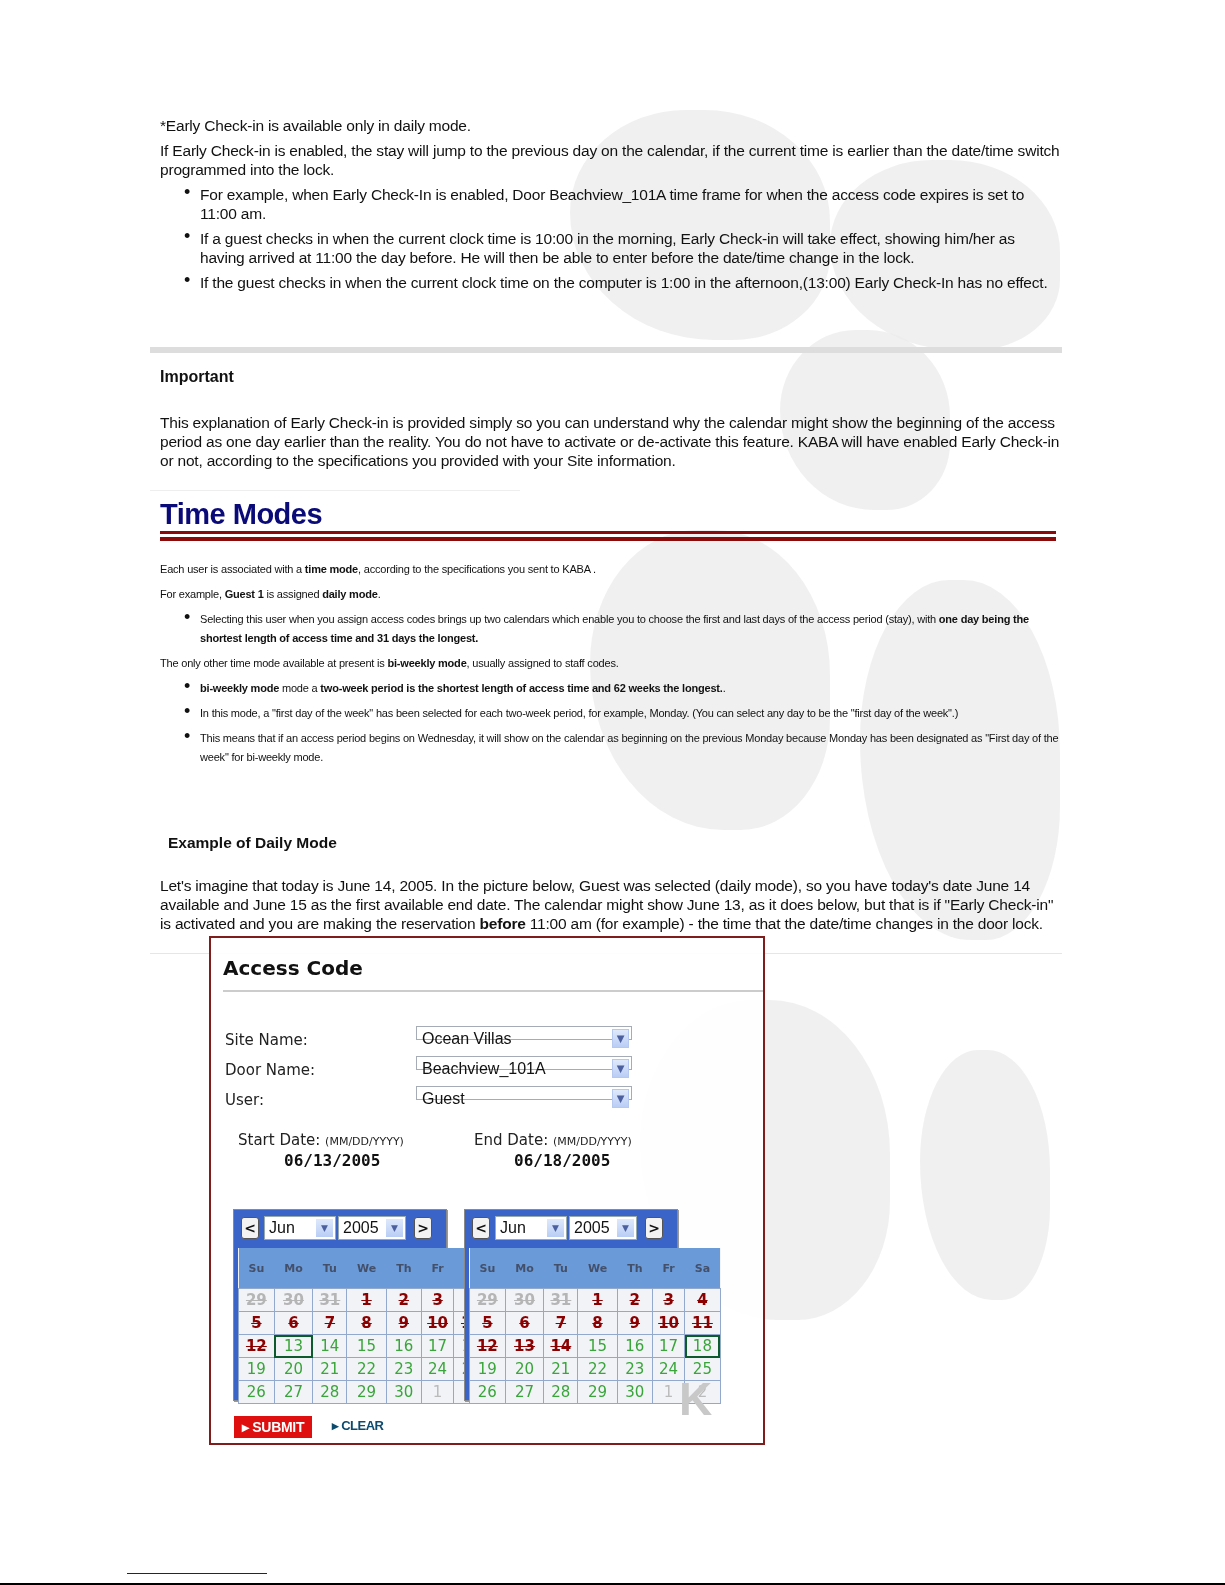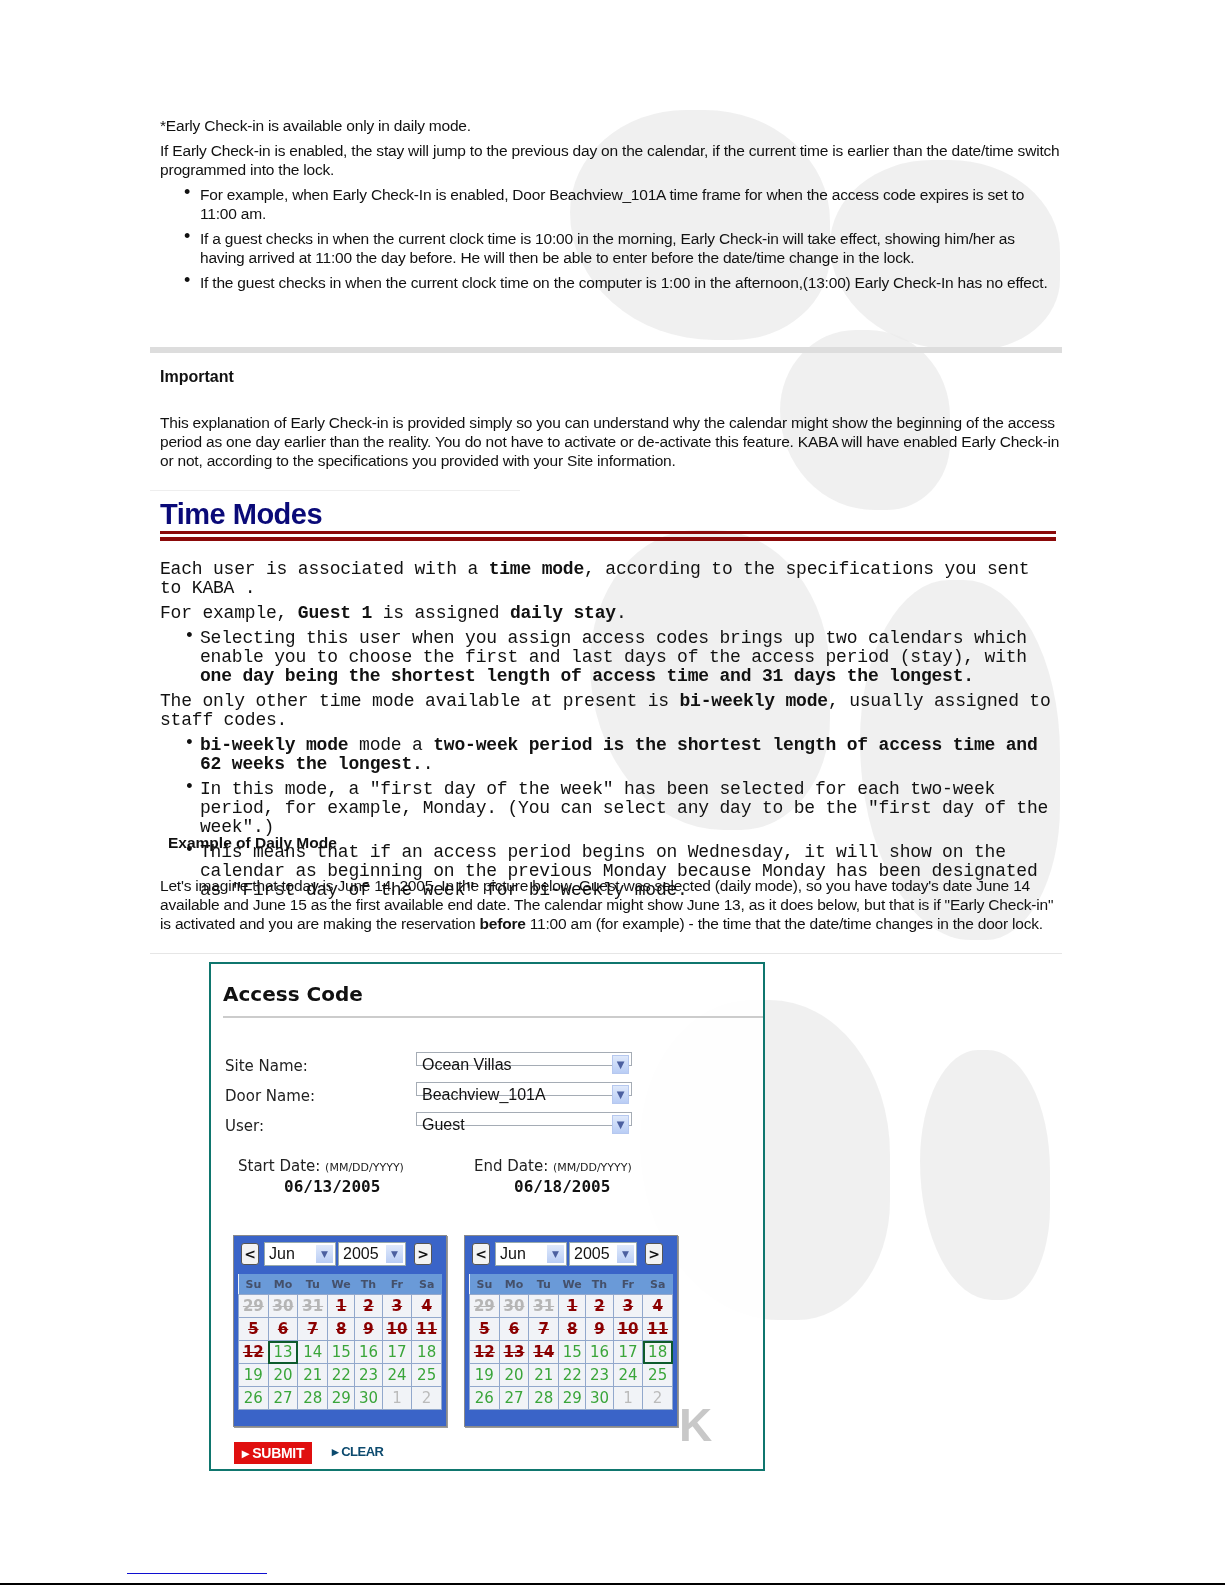--- a/index.html
+++ b/index.html
@@ -19,45 +19,45 @@
   b { font-weight: bold; }
 
   .sep-gray { position: absolute; left: 150px; top: 347px; width: 912px; height: 6px; background: #dddddd; }
   .h-important { position: absolute; left: 160px; top: 368px; font-size: 16px; font-weight: bold; }
   .p-important { position: absolute; left: 160px; top: 413px; width: 900px; font-size: 15.5px; line-height: 19px; letter-spacing: -0.2px; }
   .sep-thin { position: absolute; left: 150px; top: 490px; width: 370px; height: 1px; background: #eeeeee; }
   .h-time { position: absolute; left: 160px; top: 498px; font-size: 29px; font-weight: bold; color: #0a0a78; letter-spacing: -0.5px; }
   .rule1 { position: absolute; left: 160px; top: 531px; width: 896px; height: 3px; background: #8b0a0a; }
   .rule2 { position: absolute; left: 160px; top: 537px; width: 896px; height: 4px; background: #8b0a0a; }
 
-  .tm { position: absolute; left: 160px; top: 560px; width: 900px; font-size: 18px; line-height: 19px; letter-spacing: -0.2px; font-family: Liberation Mono, monospace; }
+  .tm { position: absolute; left: 160px; top: 560px; width: 900px; font-size: 11px; line-height: 19px; letter-spacing: -0.2px; }
   .h-example { position: absolute; left: 168px; top: 834px; font-size: 15.5px; font-weight: bold; }
   .p-example { position: absolute; left: 160px; top: 876px; width: 900px; font-size: 15.5px; line-height: 19px; letter-spacing: -0.2px; }
   .sep-bottom { position: absolute; left: 150px; top: 953px; width: 912px; height: 1px; background: #e6e6e6; }
 
   
-  .panel { position: absolute; left: 209px; top: 962px; width: 552px; height: 505px; border: 2px solid #0f766e; background: rgba(255,255,255,0.9); font-family: "DejaVu Sans", sans-serif; }
+  .panel { position: absolute; left: 209px; top: 936px; width: 552px; height: 505px; border: 2px solid #7f1d1d; background: rgba(255,255,255,0.9); font-family: "DejaVu Sans", sans-serif; }
   .panel-title { position: absolute; left: 12px; top: 18px; font-size: 20px; font-weight: bold; color: #111; }
   .panel-rule { position: absolute; left: 12px; top: 52px; width: 540px; height: 2px; background: #cccccc; }
   .frow { position: absolute; left: 14px; font-size: 15px; color: #222; }
   .sel { position: absolute; left: 205px; width: 216px; height: 14px; border: 1px solid #a5acb5; background: #fff; box-sizing: border-box; }
   .sel .v { position: absolute; left: 5px; top: 3px; font-family: "Liberation Sans", sans-serif; font-size: 16px; color: #111; }
   .sel .arr { position: absolute; right: 2px; top: 2px; width: 17px; height: 19px; background: linear-gradient(#dfe9fb, #b9cdf5); border: 1px solid #b6c8ef; box-sizing: border-box; color: #4c60a0; font-size: 10px; text-align: center; line-height: 17px; }
 
   .dlabel { position: absolute; font-size: 15px; color: #222; }
   .dlabel small { font-size: 11px; }
   .dval { position: absolute; font-family: "DejaVu Sans Mono", monospace; font-size: 16px; font-weight: bold; color: #111; }
 
   .cal { position: absolute; top: 271px; width: 212px; height: 190px; background: #3a64c8; border: 1px solid #8a8a8a; box-shadow: 1px 1px 0 #9a9a9a; }
   .cal .nav { position: absolute; top: 7px; width: 18px; height: 22px; background: #f3f3f3; border: 1px solid #555; border-radius: 3px; box-sizing: border-box; font-size: 14px; text-align: center; line-height: 20px; color: #111; font-weight: bold; }
   .cal .csel { position: absolute; top: 6px; height: 24px; background: #fff; border: 1px solid #9aa; box-sizing: border-box; }
   .cal .csel .v { position: absolute; left: 4px; top: 2px; font-family: "Liberation Sans", sans-serif; font-size: 16px; color: #111; }
   .cal .csel .arr { position: absolute; right: 2px; top: 2px; width: 17px; height: 18px; background: linear-gradient(#dfe9fb, #b9cdf5); color: #4c60a0; font-size: 9px; text-align: center; line-height: 18px; }
   .cal table { position: absolute; left: 4px; top: 38px; width: 204px; border-collapse: collapse; background: #f1f3f7; }
-  .cal th { background: #6a9ad8; color: #44506a; font-size: 11px; font-weight: bold; height: 20px; padding: 0; }
+  .cal th { background: #6a9ad8; color: #44506a; font-size: 11px; font-weight: bold; height: 20px; padding: 10px; }
   .cal td { border: 1px solid #92a8cc; height: 22px; padding: 0; text-align: center; font-size: 15px; font-family: "DejaVu Sans", sans-serif; }
   .cal td.d-green { color: #3aa53a; }
   .cal td.d-gray { color: #bbbbbb; }
   .cal td.d-strike-gray { color: #b5b5b5; text-decoration: line-through; font-weight: bold; }
   .cal td.d-strike-red { color: #8b0000; text-decoration: line-through; font-weight: bold; }
   .cal td.d-selected { color: #3aa53a; outline: 2px solid #0d5a2c; outline-offset: -2px; }
 
   .submit { position: absolute; left: 23px; top: 478px; width: 78px; height: 22px; background: #e00f0f; color: #fff; font-family: "Liberation Sans", sans-serif; font-size: 14px; font-weight: bold; line-height: 22px; box-sizing: border-box; padding-left: 8px; letter-spacing: -0.3px; }
   .clear { position: absolute; left: 121px; top: 480px; font-family: "Liberation Sans", sans-serif; font-size: 13px; font-weight: bold; color: #0c4a6e; letter-spacing: -0.5px; }
   .kaba-logo { position: absolute; left: 468px; top: 434px; font-family: "Liberation Sans", sans-serif; font-size: 46px; font-weight: bold; color: #c8c8c8; letter-spacing: -2px; }
@@ -92,21 +92,21 @@
 <div class="h-important">Important</div>
 <p class="p-important" style="margin:0">This explanation of Early Check-in is provided simply so you can understand why the calendar might show the beginning of the access period as one day earlier than the reality. You do not have to activate or de-activate  this feature. KABA will have enabled Early Check-in or not, according to the specifications you  provided with your Site information.</p>
 
 <div class="sep-thin"></div>
 <div class="h-time">Time Modes</div>
 <div class="rule1"></div>
 <div class="rule2"></div>
 
 <div class="tm">
   <p class="p"><span>Each user is associated with a </span><b>time mode</b><span>, according to the specifications you sent to KABA .</span></p>
-  <p class="p"><span>For example, </span><b>Guest 1</b><span> is assigned </span><b>daily stay</b><span>.</span></p>
+  <p class="p"><span>For example, </span><b>Guest 1</b><span> is assigned </span><b>daily mode</b><span>.</span></p>
   <ul class="b">
     <li><span>Selecting this user when you assign access codes brings up two calendars which enable you to choose the first and last days of the access period (stay), with </span><b>one day being the shortest length of access time and 31 days the longest.</b></li>
   </ul>
   <p class="p"><span>The only other time mode available at present is </span><b>bi-weekly mode</b><span>, usually assigned to staff codes.</span></p>
   <ul class="b">
     <li><b>bi-weekly mode</b><span> mode a </span><b>two-week period is the shortest length of access time and 62 weeks the longest.</b><span>.</span></li>
     <li>In this mode, a "first day of the week" has been selected for each two-week period, for example, Monday. (You can select any day to be the "first day of the week".)</li>
     <li>This means that if an access period begins on Wednesday, it will show on the calendar as beginning on the previous Monday because Monday has been designated as "First day of the week" for bi-weekly mode.</li>
   </ul>
 </div>

